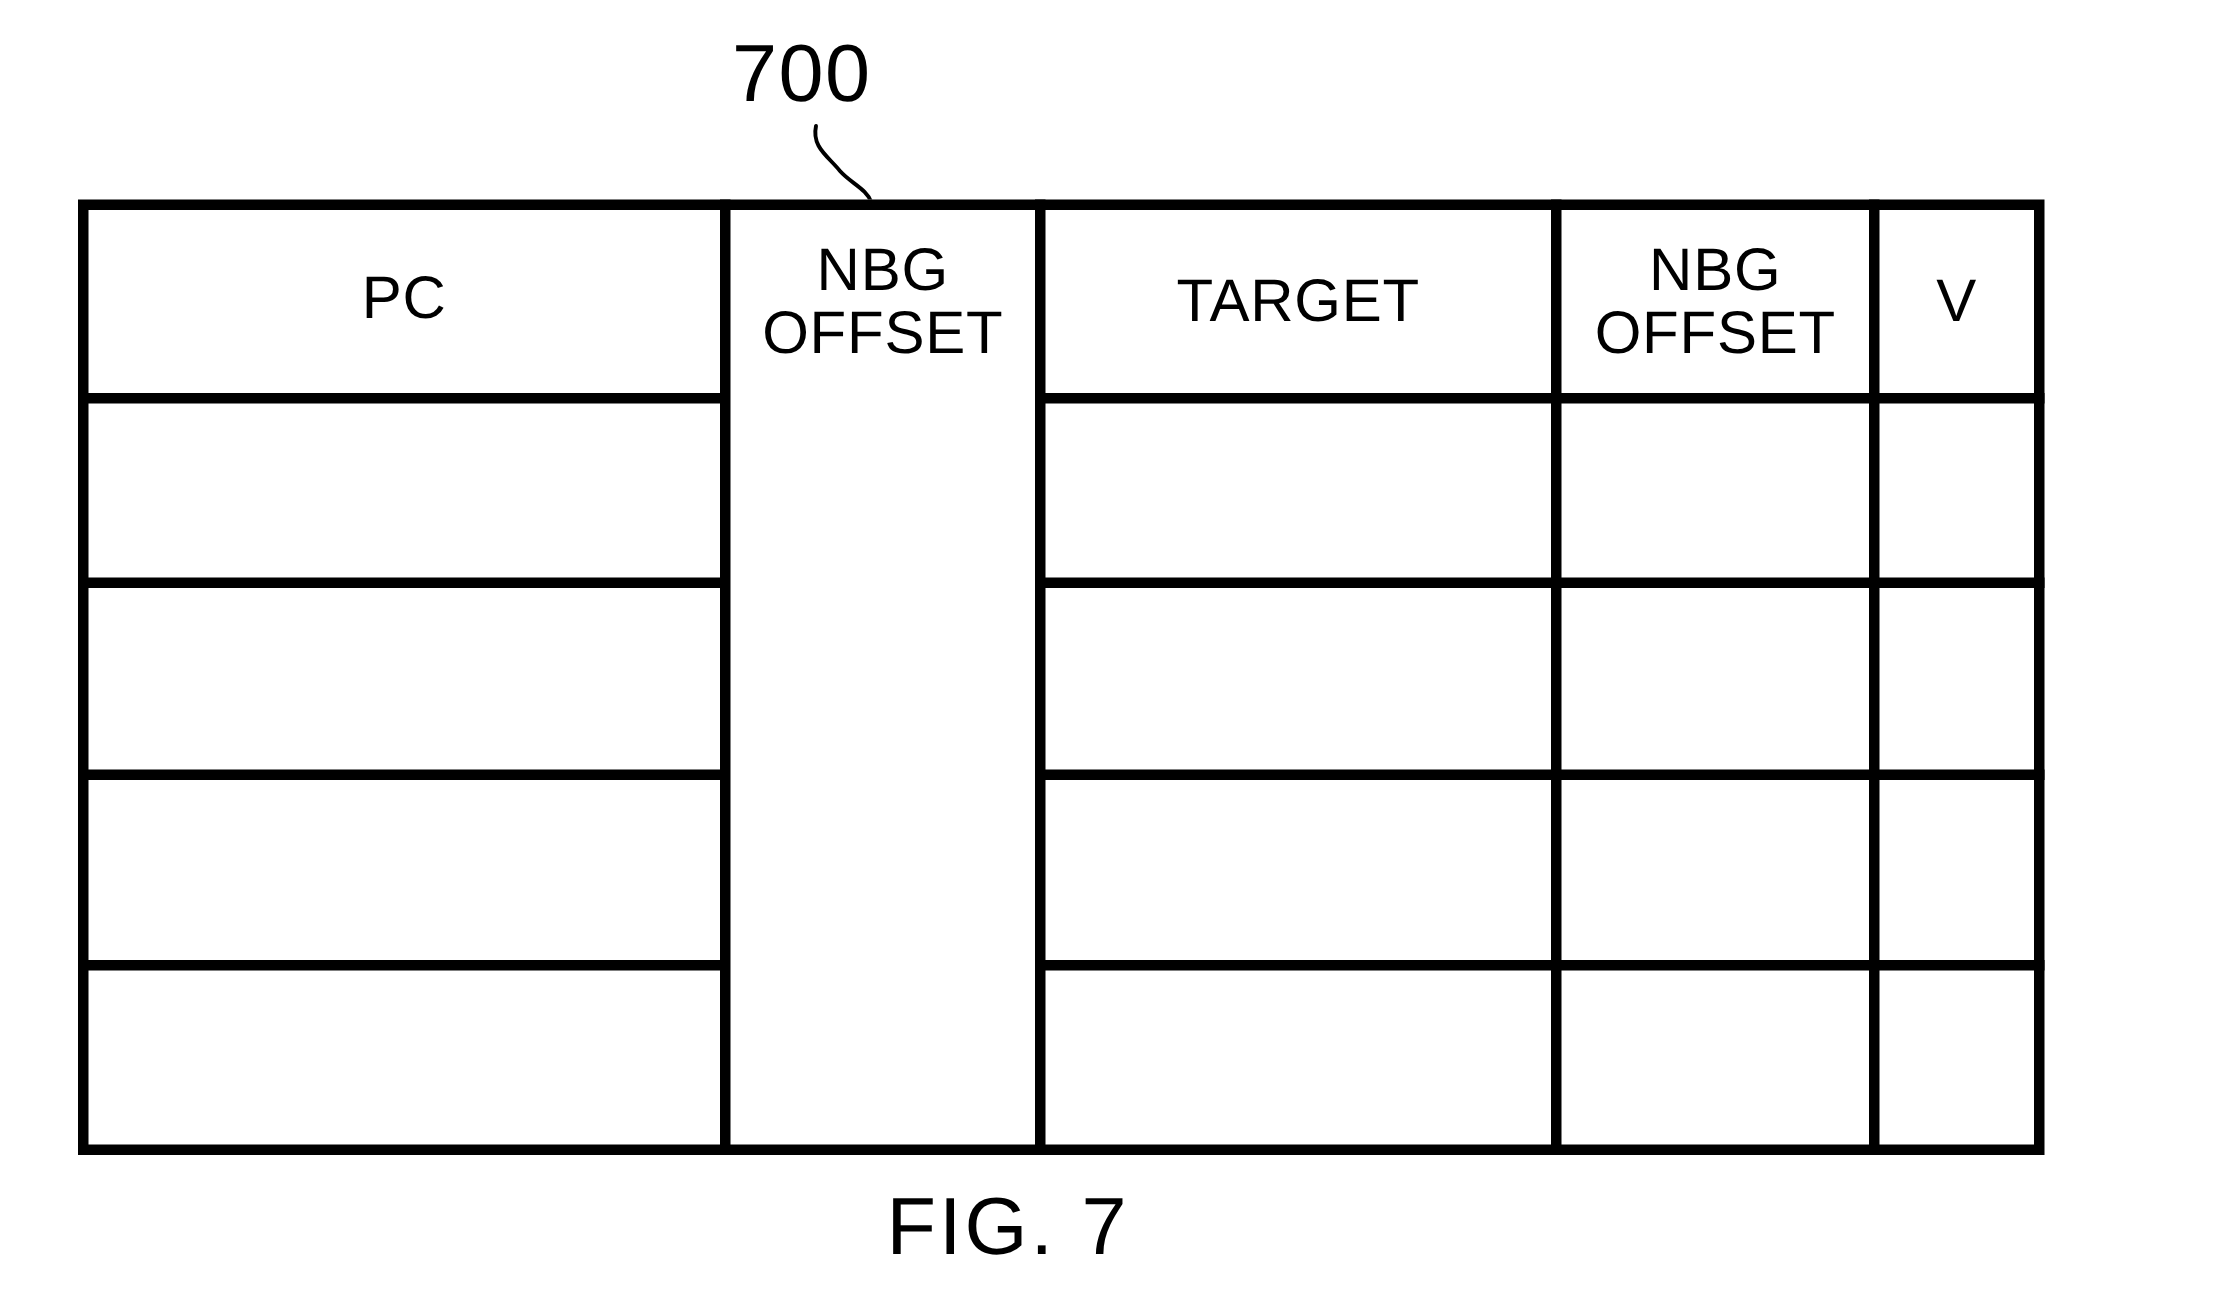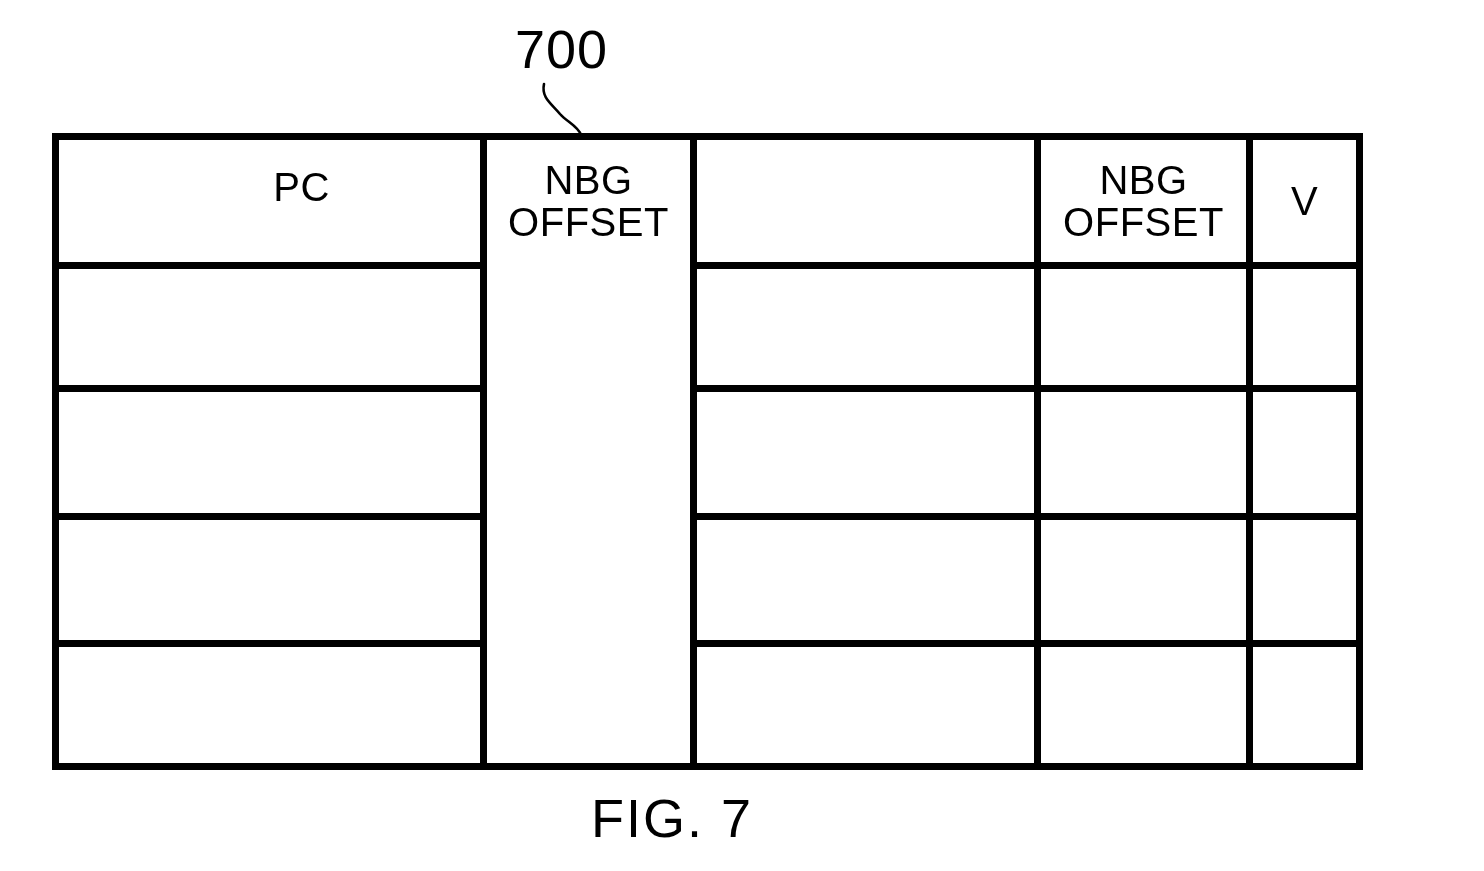--- a/index.html
+++ b/index.html
@@ -24,21 +24,21 @@
   #ref-numeral {
     position: absolute;
     left: 488px;
     top: 18px;
     width: 120px;
     height: 62px;
     font-size: 54px;
     line-height: 62px;
     letter-spacing: 1px;
     font-weight: 400;
-    text-align: right;
+    text-align: left;
     white-space: nowrap;
   }
   #leader-line {
     position: absolute;
     left: 520px;
     top: 78px;
     width: 90px;
     height: 60px;
     pointer-events: none;
   }
@@ -127,25 +127,26 @@
 
     <div class="row-rule-seg" style="left:-7px;  width:428px; top:245px;"></div>
     <div class="row-rule-seg" style="left:631px; right:-7px;  top:245px;"></div>
 
     <div class="row-rule-seg" style="left:-7px;  width:428px; top:373px;"></div>
     <div class="row-rule-seg" style="left:631px; right:-7px;  top:373px;"></div>
 
     <div class="row-rule-seg" style="left:-7px;  width:428px; top:500px;"></div>
     <div class="row-rule-seg" style="left:631px; right:-7px;  top:500px;"></div>
 
-    <div class="hdr" style="left:0px; top:4px; width:421px; height:86px;padding-left:32px;">PC</div>
+    <div class="hdr" style="left:0px; top:16px; width:421px; height:86px;">PC</div>
 
     <div class="hdr" style="left:428px; top:0px; width:203px; height:122px;">NBG
 OFFSET</div>
 
+    <div class="hdr" style="left:638px; top:0px; width:337px; height:122px;">TARGET</div>
 
     <div class="hdr" style="left:982px; top:0px; width:205px; height:122px;">NBG
 OFFSET</div>
 
     <div class="hdr" style="left:1194px; top:0px; width:103px; height:122px;">V</div>
 
     <div class="cell" style="left:428px; top:129px; width:203px; height:494px;"></div>
 
     <div class="cell" style="left:0px;    top:129px; width:421px; height:116px;"></div>
     <div class="cell" style="left:638px;  top:129px; width:337px; height:116px;"></div>

